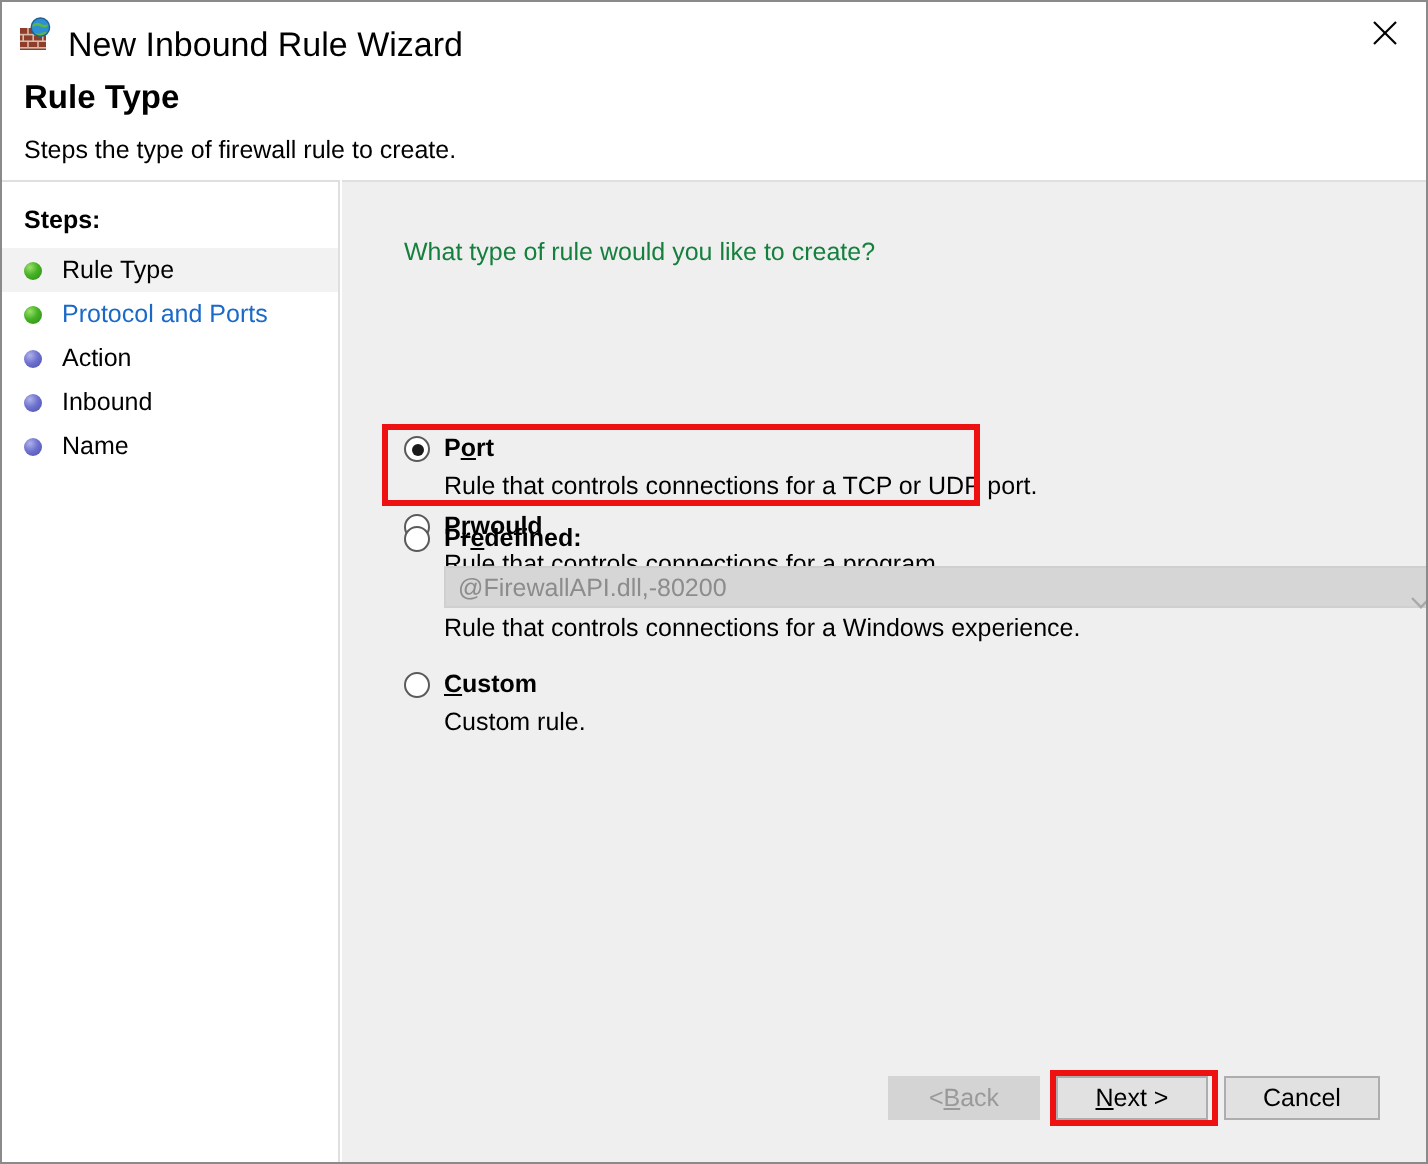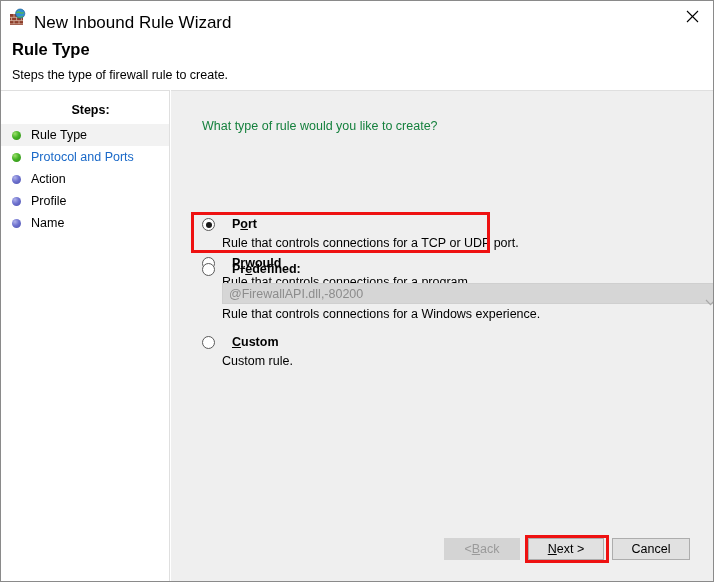--- a/index.html
+++ b/index.html
@@ -92,21 +92,20 @@
     background: #ffffff;
     border-top: 1px solid #dfdfdf;
     border-right: 1px solid #dfdfdf;
     box-sizing: border-box;
   }
   #steps-label {
     margin: 12px 0 7px 11px;
     font-size: 12.5px;
     font-weight: bold;
     color: #000000;
-    text-align: center;
   }
   .step-row {
     display: flex;
     align-items: center;
     height: 22px;
     padding-left: 11px;
     cursor: default;
   }
   .step-row.current { background: #f2f2f2; }
   .step-bullet {
@@ -173,21 +172,20 @@
     margin-left: -3px; margin-top: -3px;
     border-radius: 50%;
     background: #1a1a1a;
   }
   .option-title {
     font-size: 12.5px;
     font-weight: bold;
     color: #000000;
     line-height: 15px;
     white-space: nowrap;
-    margin-left: 10px;
   }
   .option-title u { text-decoration: underline; }
   .option-desc {
     margin-left: 20px;
     margin-top: 3px;
     font-size: 12.5px;
     color: #000000;
     white-space: nowrap;
   }
 
@@ -318,21 +316,21 @@
       <span class="step-label link">Protocol and Ports</span>
     </div>
 
     <div class="step-row">
       <span class="step-bullet blue"></span>
       <span class="step-label">Action</span>
     </div>
 
     <div class="step-row">
       <span class="step-bullet blue"></span>
-      <span class="step-label">Profile</span>
+      <span class="step-label">Inbound</span>
     </div>
 
     <div class="step-row">
       <span class="step-bullet blue"></span>
       <span class="step-label">Name</span>
     </div>
   </div>
 
   <div id="content-pane">
 

